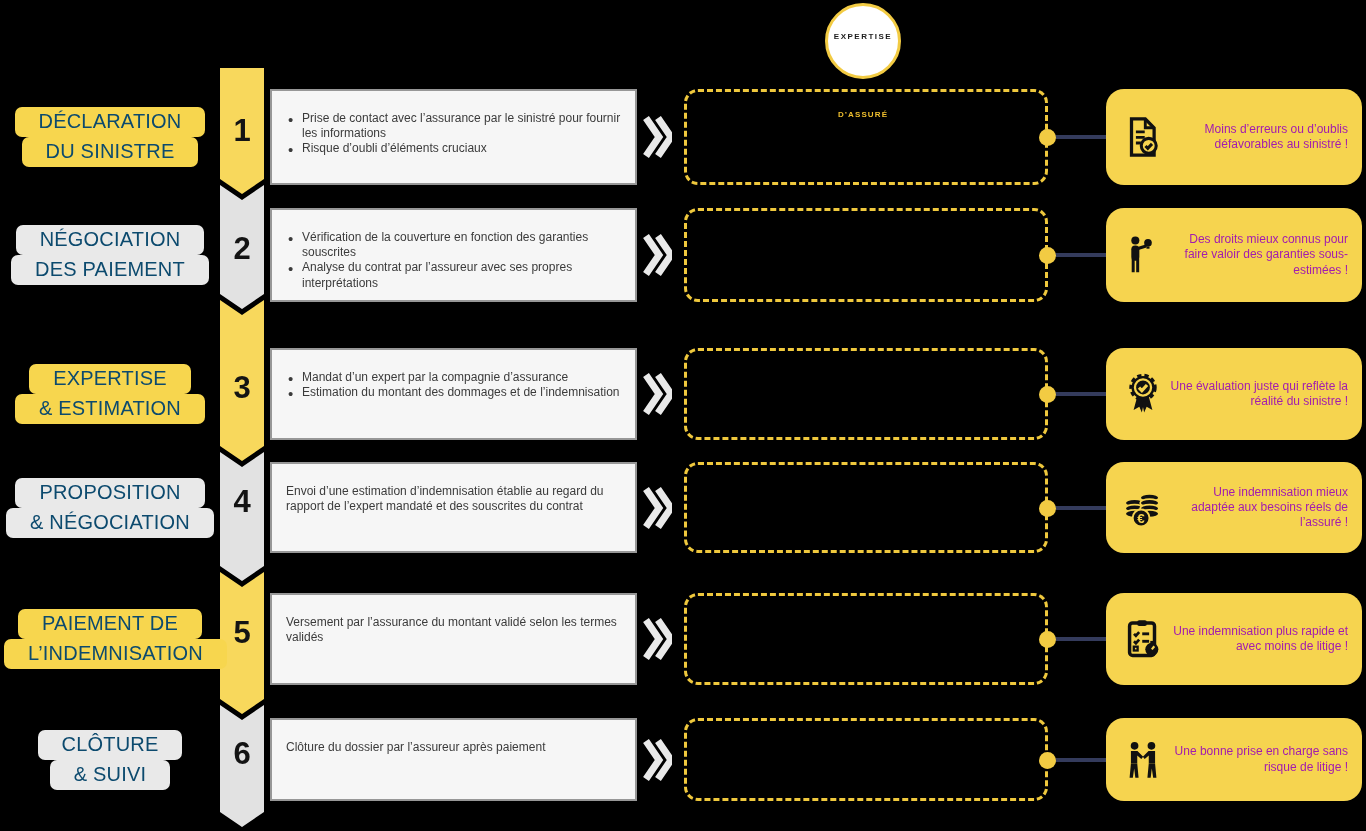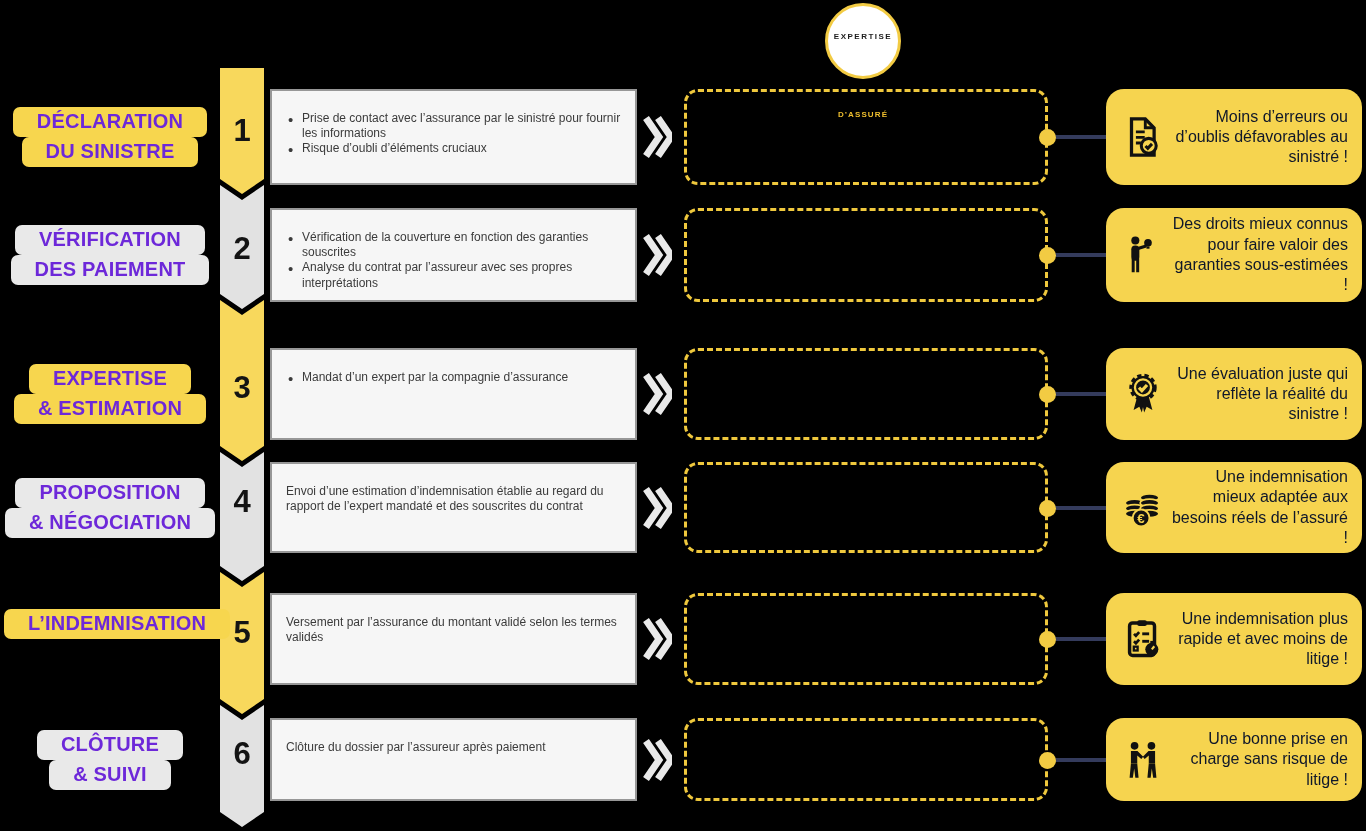--- a/index.html
+++ b/index.html
@@ -20,22 +20,22 @@
   .seg{position:absolute;left:220px;width:44px;}
   .seg-yellow{background:#F8D85C;}
   .seg-gray{background:#E2E2E2;}
   .seg-first{clip-path:polygon(0 0,100% 0,100% calc(100% - 15px),50% 100%,0 calc(100% - 15px));}
   .seg-mid{clip-path:polygon(0 0,50% 15px,100% 0,100% calc(100% - 15px),50% 100%,0 calc(100% - 15px));}
   
   .row{position:absolute;left:0;top:0;width:100%;height:0;}
   .label{position:absolute;left:4px;width:212px;top:calc(var(--top) + var(--h)/2 - 30px);
     text-align:center;}
   .lblline{line-height:27px;}
-  .hl{display:inline-block;padding:1px 24px 2px;border-radius:7px;font-weight:bold;
-    font-size:20px;color:#6d28d9;letter-spacing:.2px;white-space:nowrap;}
+  .hl{display:inline-block;padding:1px 24px 2px;border-radius:7px;font-weight:normal;
+    font-size:20px;color:#0c4a6e;letter-spacing:.2px;white-space:nowrap;}
   .hl-y{background:#F7D64E;}
   .hl-g{background:#E9E9E9;}
   .num{position:absolute;left:220px;width:44px;top:calc(var(--top) + var(--h)/2 - 24px);
     text-align:center;font-size:31px;font-weight:bold;color:#141414;}
   .desc{position:absolute;left:270px;width:367px;top:var(--top);height:var(--h);
     background:#F6F6F6;border:2px solid #979797;box-sizing:border-box;
     padding:20px 12px 8px 14px;color:#3b3b3b;font-size:12px;line-height:1.27;}
   .desc ul{margin:0;padding:0;list-style:none;}
   .desc li{padding-left:16px;position:relative;}
   .desc li::before{content:"\2022";position:absolute;left:2px;top:-1px;font-size:15px;color:#3b3b3b;}
@@ -44,21 +44,21 @@
   .dash{position:absolute;left:684px;width:364px;top:var(--top);height:var(--h);
     border:3px dashed #EFC83D;border-radius:14px;box-sizing:border-box;}
   .cline{position:absolute;left:1050px;width:57px;height:4px;background:#343B5C;
     top:calc(var(--top) + var(--h)/2 - 2px);}
   .cdot{position:absolute;left:1039px;width:17px;height:17px;border-radius:50%;background:#F2CB43;
     top:calc(var(--top) + var(--h)/2 - 8px);}
   .benefit{position:absolute;left:1106px;width:256px;top:var(--top);height:var(--h);
     background:#F6D44F;border-radius:18px;display:flex;align-items:center;
     box-sizing:border-box;padding:6px 14px 6px 10px;}
   .benefit .bicon{flex:0 0 54px;display:flex;justify-content:center;align-items:center;}
-  .benefit .btext{flex:1;text-align:right;font-size:16px;line-height:1.27;color:#0f172a;font-weight:500;}
+  .benefit .btext{flex:1;text-align:right;font-size:12px;line-height:1.27;color:#a21caf;font-weight:500;}
 </style>
 </head>
 <body>
 
 <div class="logo">
   <div class="logo-gs"><span>G</span><span class="s">S</span></div>
   <div class="logo-l1">EXPERTISE</div>
   <div class="logo-l2">D’ASSURÉ</div>
 </div>
 
@@ -97,21 +97,21 @@
         <circle cx="15" cy="16.6" r="3.9" fill="#F6D44F" stroke="#111" stroke-width="1.6"></circle>
         <path d="M13.3 16.7l1.2 1.2 2.2-2.3" fill="none" stroke="#111" stroke-width="1.6"></path>
       </svg>
     </div>
     <div class="btext">Moins d’erreurs ou d’oublis défavorables au sinistré !</div>
   </div>
 </div>
 
 <div class="row" style="--top:208px;--h:94px">
   <div class="label">
-    <div class="lblline"><span class="hl hl-g">VÉRIFICATION</span></div>
+    <div class="lblline"><span class="hl hl-g">NÉGOCIATION</span></div>
     <div class="lblline"><span class="hl hl-g">DES PAIEMENT</span></div>
   </div>
   <div class="num">2</div>
   <div class="desc">
     <ul>
       <li>Vérification de la couverture en fonction des garanties souscrites</li>
       <li>Analyse du contrat par l’assureur avec ses propres interprétations</li>
     </ul>
   </div>
   <svg class="flow" width="30" height="46" viewBox="0 0 30 46">
@@ -141,20 +141,21 @@
 
 <div class="row" style="--top:348px;--h:92px">
   <div class="label">
     <div class="lblline"><span class="hl hl-y">EXPERTISE</span></div>
     <div class="lblline"><span class="hl hl-y">&amp; ESTIMATION</span></div>
   </div>
   <div class="num">3</div>
   <div class="desc">
     <ul>
       <li>Mandat d’un expert par la compagnie d’assurance</li>
+      <li>Estimation du montant des dommages et de l’indemnisation</li>
     </ul>
   </div>
   <svg class="flow" width="30" height="46" viewBox="0 0 30 46">
     <path d="M4 4 L17 23 L4 42" stroke="#E9E9E9" stroke-width="7" fill="none"></path>
     <path d="M16 4 L29 23 L16 42" stroke="#E9E9E9" stroke-width="7" fill="none"></path>
   </svg>
   <div class="dash"></div>
   <div class="cline"></div>
   <div class="cdot"></div>
   <div class="benefit">
@@ -202,20 +203,21 @@
         <circle cx="11" cy="17.2" r="4.4" fill="#111" stroke="#F6D44F" stroke-width="1"></circle>
         <text x="11" y="19.6" text-anchor="middle" font-size="7" font-weight="bold" fill="#F6D44F">€</text>
       </svg>
     </div>
     <div class="btext">Une indemnisation mieux adaptée aux besoins réels de l’assuré !</div>
   </div>
 </div>
 
 <div class="row" style="--top:593px;--h:92px">
   <div class="label">
+    <div class="lblline"><span class="hl hl-y">PAIEMENT DE</span></div>
     <div class="lblline"><span class="hl hl-y">L’INDEMNISATION</span></div>
   </div>
   <div class="num">5</div>
   <div class="desc">
     <p>Versement par l’assurance du montant validé selon les termes validés</p>
   </div>
   <svg class="flow" width="30" height="46" viewBox="0 0 30 46">
     <path d="M4 4 L17 23 L4 42" stroke="#E9E9E9" stroke-width="7" fill="none"></path>
     <path d="M16 4 L29 23 L16 42" stroke="#E9E9E9" stroke-width="7" fill="none"></path>
   </svg>

